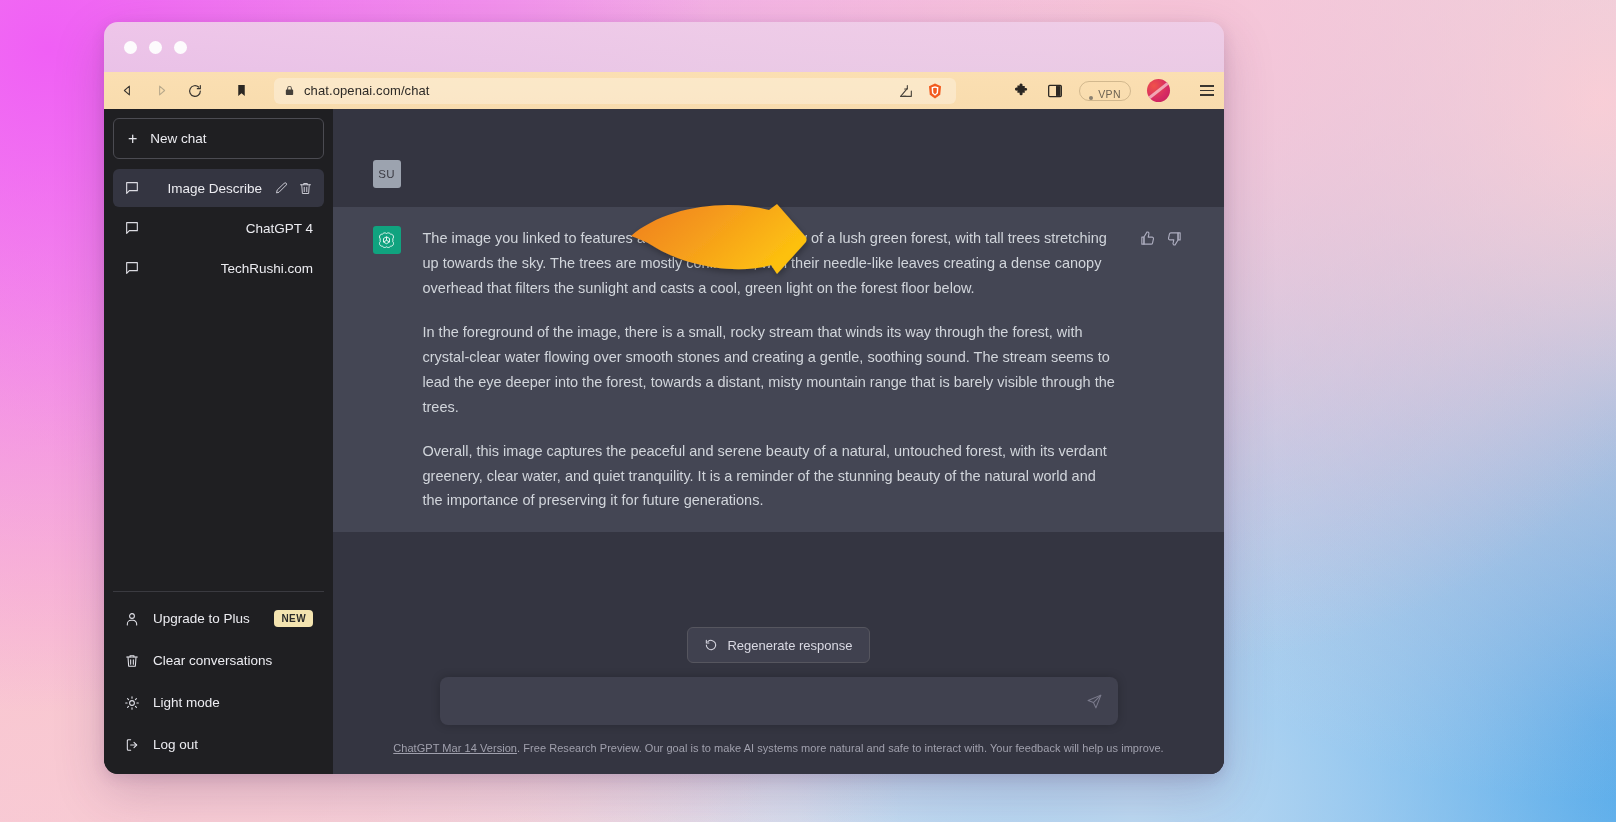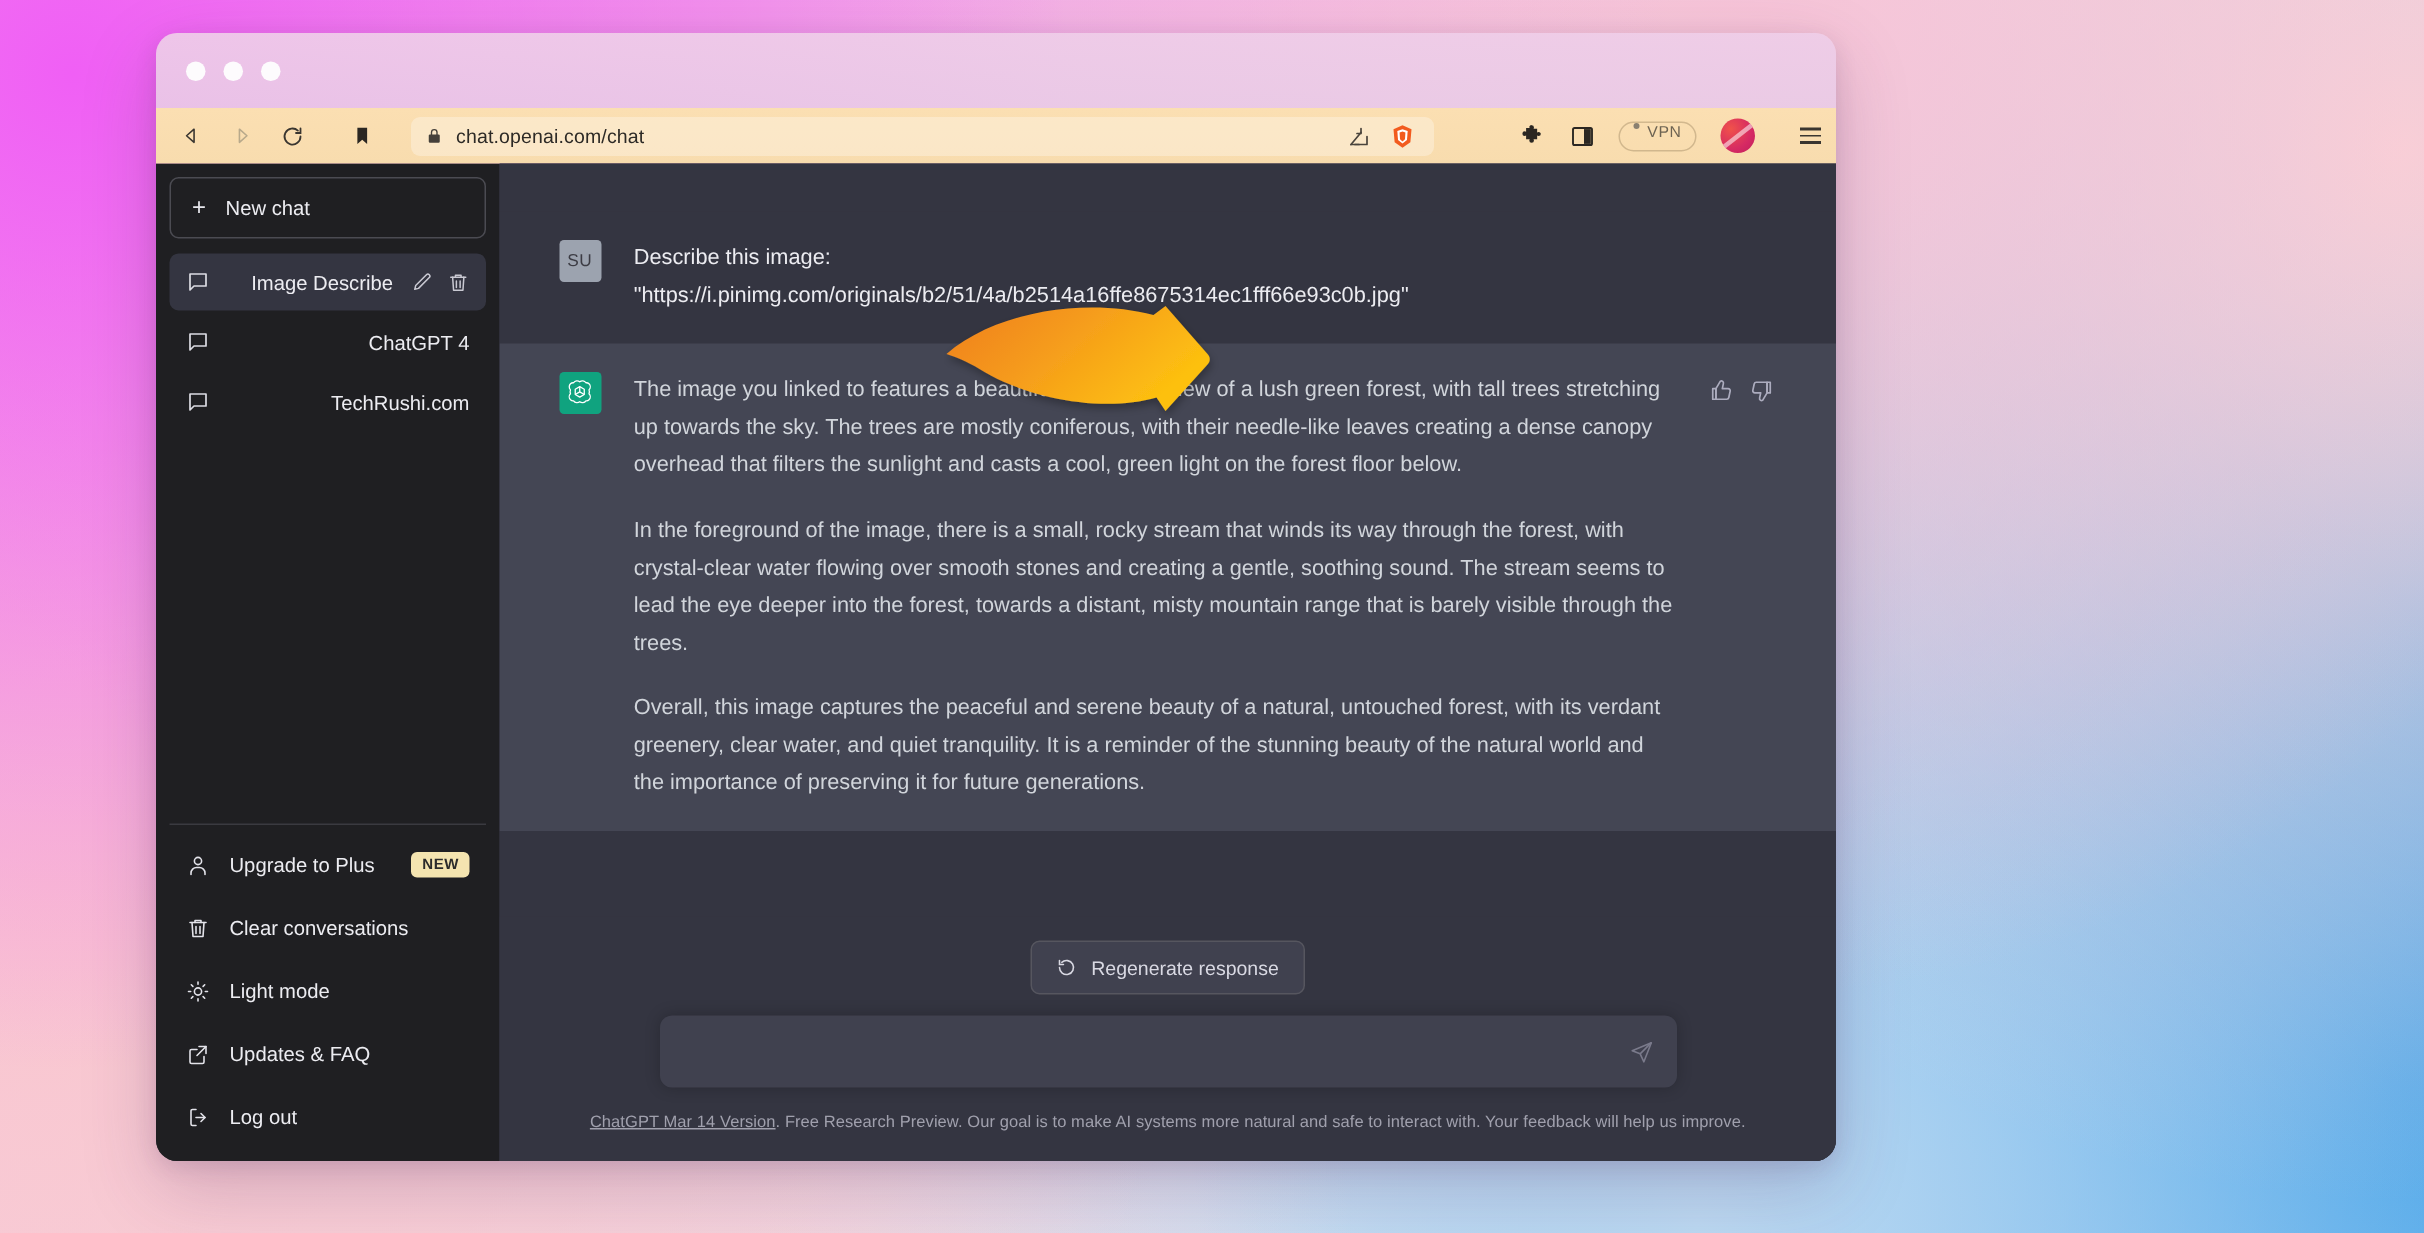--- a/index.html
+++ b/index.html
@@ -72,21 +72,21 @@
     position: relative;
   }
   #url-text {
     font-size: 13px; color: #2d2a26;
     letter-spacing: .1px;
     flex: 1;
   }
   .url-right { display: flex; align-items: center; gap: 12px; margin-right: 2px; }
   .ext-icons { display: flex; align-items: center; gap: 16px; margin-left: 14px; }
   #vpn-pill {
-    display: flex; align-items: flex-start; gap: 5px;
+    display: flex; align-items: flex-end; gap: 5px;
     border: 1px solid rgba(90,70,40,0.25);
     border-radius: 11px;
     height: 20px; padding: 0 9px;
     font-size: 10.5px; color: #6d6352; letter-spacing: .4px;
   }
   #vpn-dot { width: 4px; height: 4px; border-radius: 50%; background: #8a8070; }
   #profile-avatar {
     width: 23px; height: 23px; border-radius: 50%;
     background: radial-gradient(circle at 30% 30%, #f0524a 0%, #d62a63 60%, #c01e5c 100%);
     position: relative; overflow: hidden;
@@ -394,48 +394,36 @@
         </div>
         <div class="footer-item">
           <svg class="ico" viewBox="0 0 24 24" fill="none" stroke="#e3e3ea" stroke-width="1.6" stroke-linecap="round">
               <circle cx="12" cy="12" r="3.6"></circle>
               <path d="M12 2.5v2.2M12 19.3v2.2M2.5 12h2.2M19.3 12h2.2M5.3 5.3l1.6 1.6M17.1 17.1l1.6 1.6M18.7 5.3l-1.6 1.6M6.9 17.1l-1.6 1.6"></path>
             </svg>
           <span class="footer-label">Light mode</span>
         </div>
         <div class="footer-item">
           <svg class="ico" viewBox="0 0 24 24" fill="none" stroke="#e3e3ea" stroke-width="1.6" stroke-linecap="round" stroke-linejoin="round">
-              <path d="M13 4h7v7"></path>
-              <path d="M20 4l-9 9"></path>
-              <path d="M18 14v5.5A1.5 1.5 0 0 1 16.5 21h-11A1.5 1.5 0 0 1 4 19.5v-11A1.5 1.5 0 0 1 5.5 7H11"></path>
-            </svg>
-          <span class="footer-label">Updates &amp; FAQ</span>
-        </div>
-        <div class="footer-item">
-          <svg class="ico" viewBox="0 0 24 24" fill="none" stroke="#e3e3ea" stroke-width="1.6" stroke-linecap="round" stroke-linejoin="round">
               <path d="M10 4H6.5A1.5 1.5 0 0 0 5 5.5v13A1.5 1.5 0 0 0 6.5 20H10"></path>
               <path d="M15 8l4 4-4 4"></path>
               <path d="M19 12h-9"></path>
             </svg>
           <span class="footer-label">Log out</span>
         </div>
       </div>
     </aside>
 
     <main id="main">
       <div id="chat-scroll">
         <div id="topgap"></div>
 
         <div class="msg user">
           <div class="msg-inner">
             <div class="avatar" id="user-avatar">SU</div>
-            <div class="msg-body">
-              <div>Describe this image:</div>
-              <div>"https://i.pinimg.com/originals/b2/51/4a/b2514a16ffe8675314ec1fff66e93c0b.jpg"</div>
-            </div>
             <div class="msg-actions" style="width:44px"></div>
           </div>
         </div>
 
         <div class="msg assistant">
           <div class="msg-inner">
             <div class="avatar" id="assistant-avatar">
               <svg width="19" height="19" viewBox="0 0 24 24" fill="none" stroke="#ffffff" stroke-width="1.1" stroke-linejoin="round">
                 <path d="M12 3.2c1.6-1.3 4-1 5.2.8.9-.1 1.9.2 2.6.9 1.4 1.4 1.4 3.7 0 5.1.4 1 .4 2.2 0 3.2 1.4 1.4 1.4 3.7 0 5.1-.7.7-1.7 1-2.6.9-1.2 1.8-3.6 2.1-5.2.8-1.6 1.3-4 1-5.2-.8-.9.1-1.9-.2-2.6-.9-1.4-1.4-1.4-3.7 0-5.1-.4-1-.4-2.2 0-3.2-1.4-1.4-1.4-3.7 0-5.1.7-.7 1.7-1 2.6-.9C8 2.2 10.4 1.9 12 3.2z"></path>
                 <path d="M12 7.3 15.8 9.5v4.4L12 16.1 8.2 13.9V9.5z"></path>

